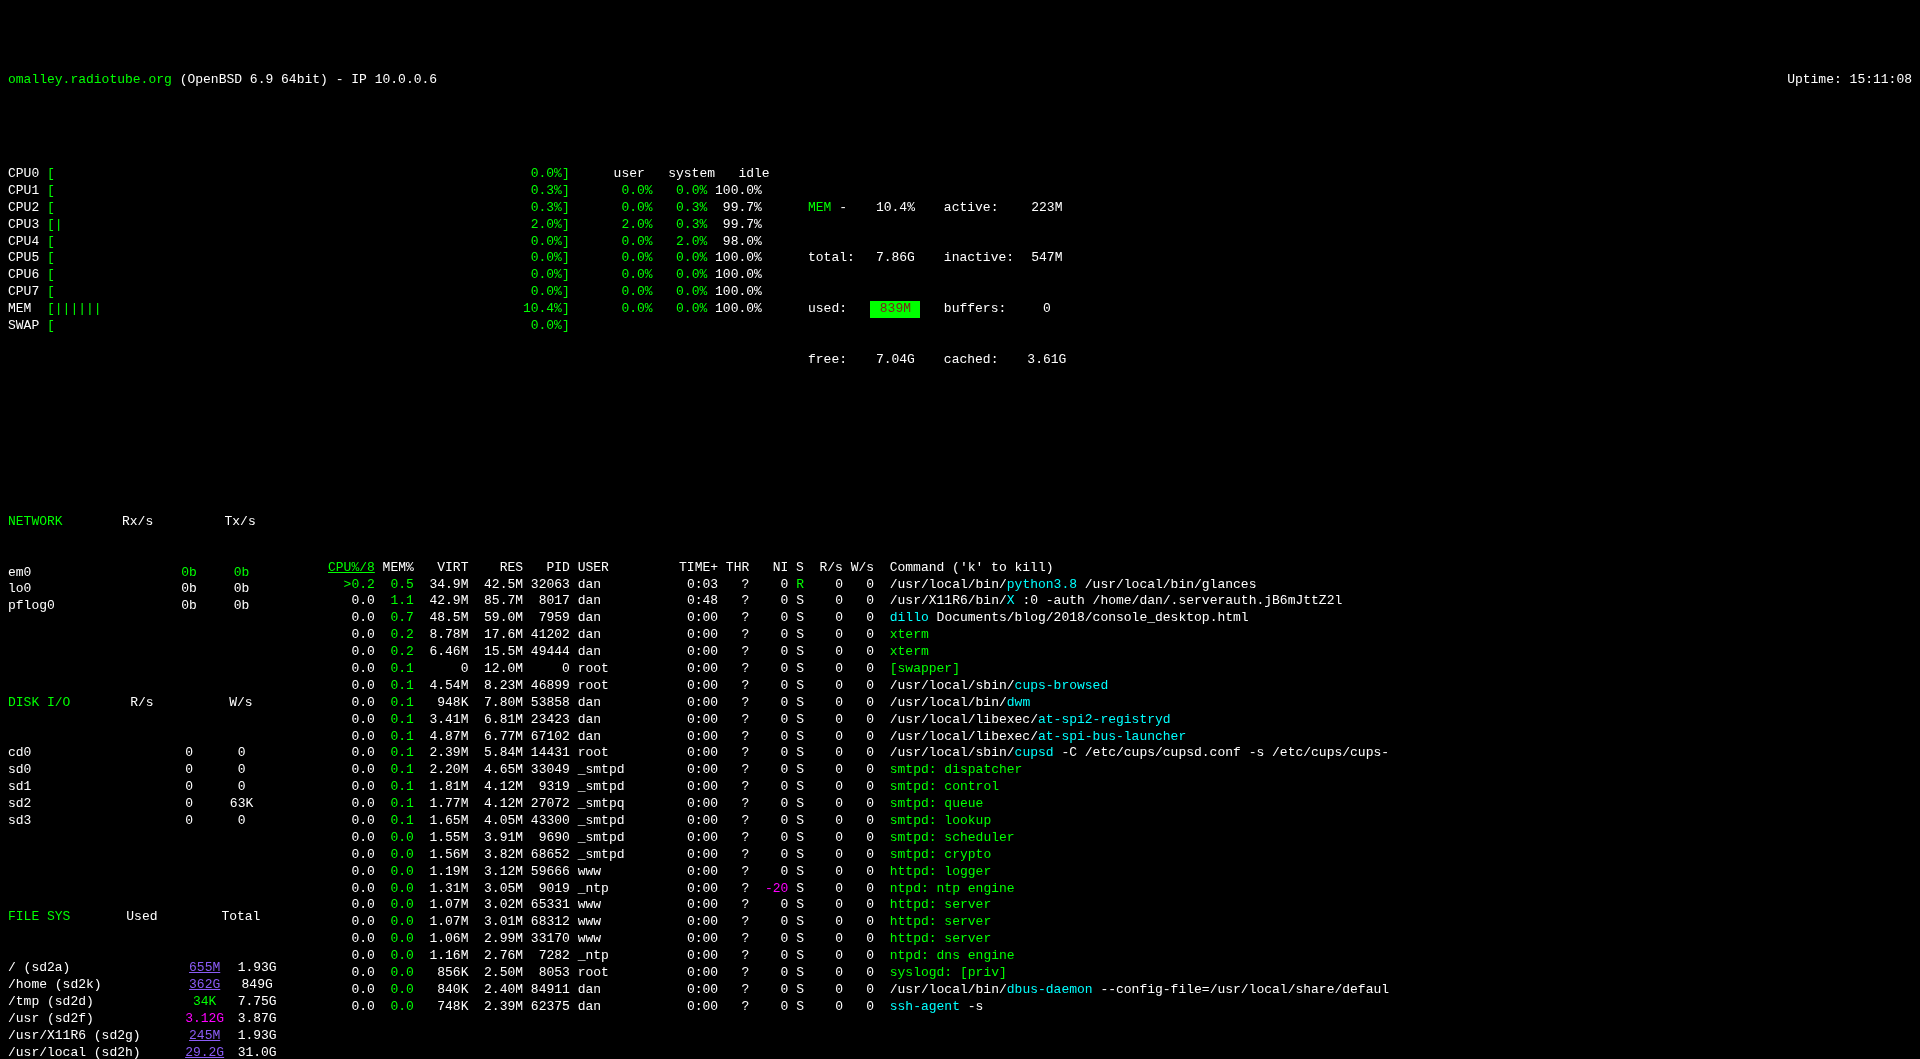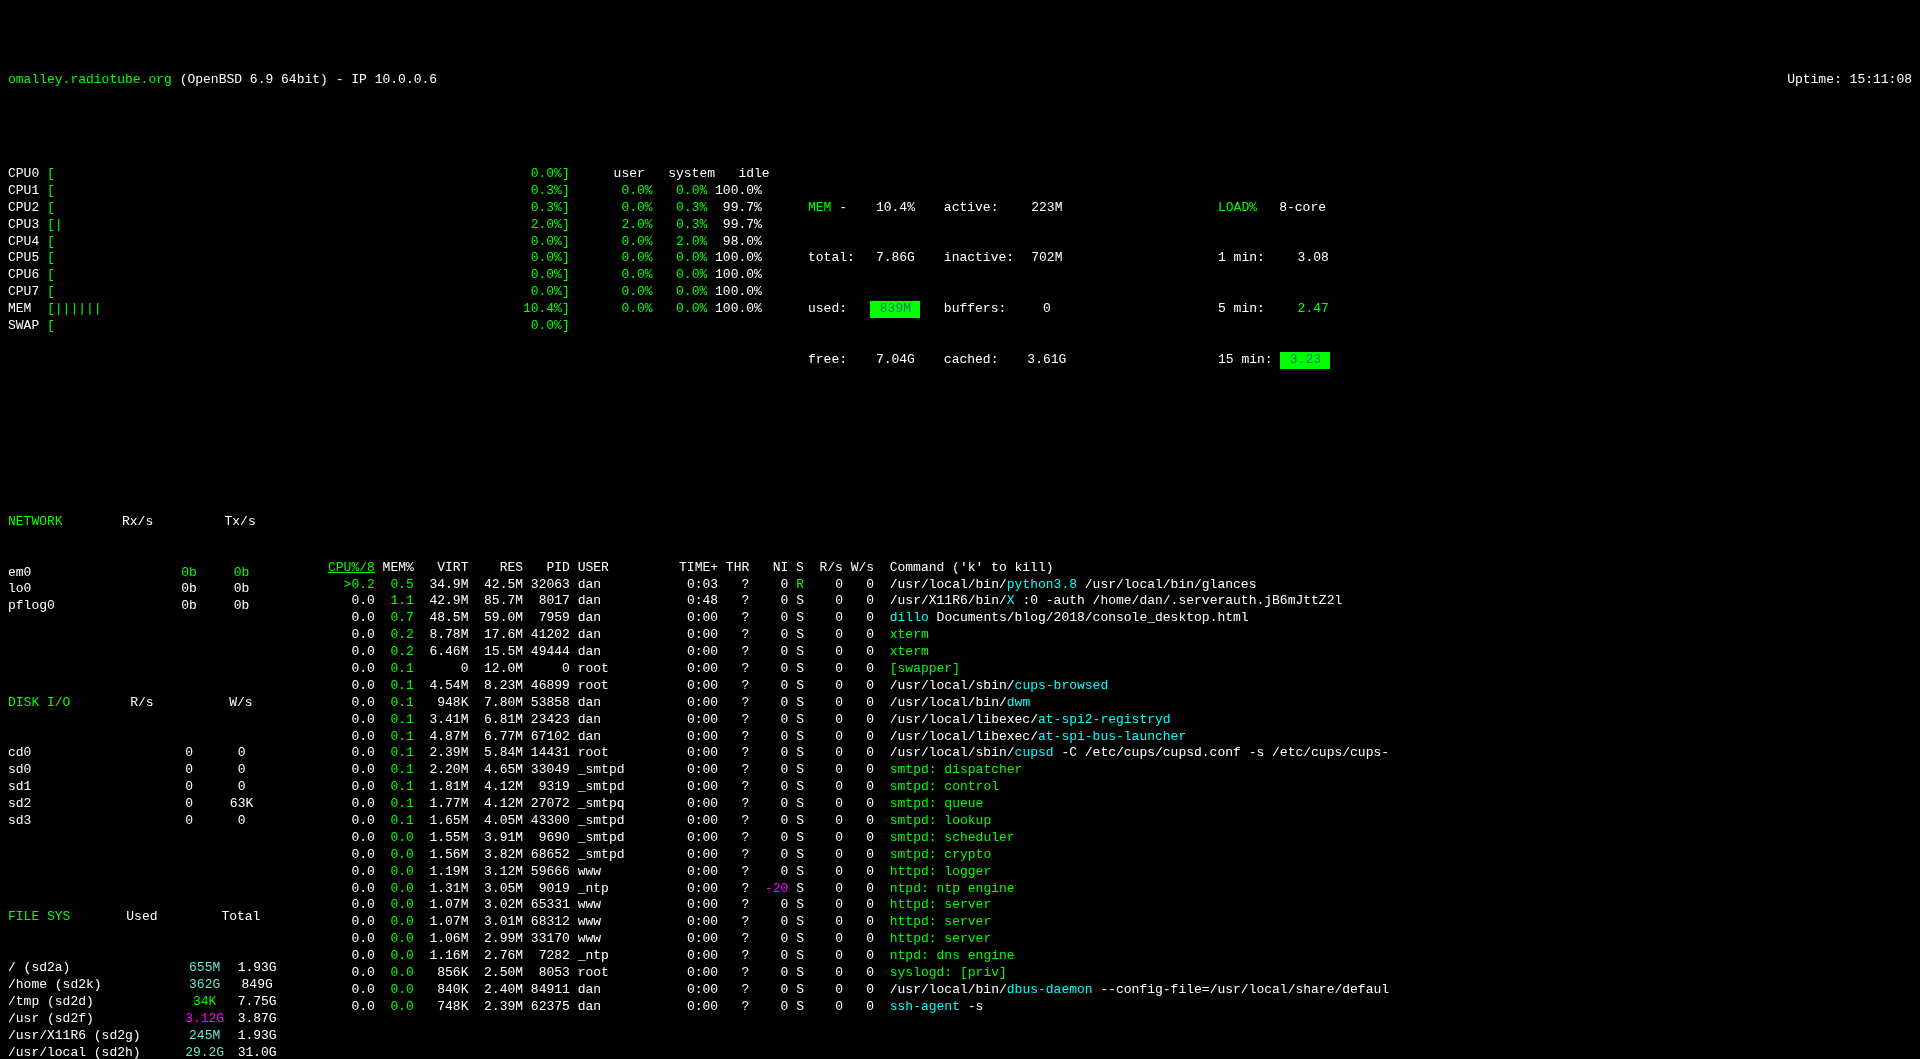--- a/index.html
+++ b/index.html
@@ -9,23 +9,23 @@
   font-family: 'Courier New', monospace;
   font-size: 13px;
   line-height: 1.3;
   padding: 4px 8px;
   white-space: pre;
   overflow: hidden;
 }
 .green { color: #00ff00; }
 .cyan { color: #00ffff; }
 .magenta { color: #ff00ff; }
-.red { color: #5eead4; }
+.red { color: #8b5cf6; text-decoration: underline; }
 .white { color: #ffffff; }
-.bg-green { background: #00ff00; color: #0f766e; }
+.bg-green { background: #00ff00; color: #7f1d1d; }
 .header { display: flex; justify-content: space-between; }
 .row { display: flex; }
 .r { text-align: center; }
 </style>
 </head>
 <body>
 
 
 
 <div class="header">
@@ -36,32 +36,26 @@
 <div style="height:10px"></div>
 
 <div class="row">
   
   <div id="cpubars" style="width:590px"><div>CPU0 <span class="green">[</span>                                                           <span class="green">  0.0%]</span></div><div>CPU1 <span class="green">[</span>                                                           <span class="green">  0.3%]</span></div><div>CPU2 <span class="green">[</span>                                                           <span class="green">  0.3%]</span></div><div>CPU3 <span class="green">[|</span>                                                          <span class="green">  2.0%]</span></div><div>CPU4 <span class="green">[</span>                                                           <span class="green">  0.0%]</span></div><div>CPU5 <span class="green">[</span>                                                           <span class="green">  0.0%]</span></div><div>CPU6 <span class="green">[</span>                                                           <span class="green">  0.0%]</span></div><div>CPU7 <span class="green">[</span>                                                           <span class="green">  0.0%]</span></div><div>MEM  <span class="green">[||||||</span>                                                     <span class="green"> 10.4%]</span></div><div>SWAP <span class="green">[</span>                                                           <span class="green">  0.0%]</span></div></div>
   
   <div id="usi" style="width:210px"><div>  user   system   idle</div><div>  <span class="green"> 0.0%</span>  <span class="green"> 0.0%</span> 100.0%</div><div>  <span class="green"> 0.0%</span>  <span class="green"> 0.3%</span>  99.7%</div><div>  <span class="green"> 2.0%</span>  <span class="green"> 0.3%</span>  99.7%</div><div>  <span class="green"> 0.0%</span>  <span class="green"> 2.0%</span>  98.0%</div><div>  <span class="green"> 0.0%</span>  <span class="green"> 0.0%</span> 100.0%</div><div>  <span class="green"> 0.0%</span>  <span class="green"> 0.0%</span> 100.0%</div><div>  <span class="green"> 0.0%</span>  <span class="green"> 0.0%</span> 100.0%</div><div>  <span class="green"> 0.0%</span>  <span class="green"> 0.0%</span> 100.0%</div></div>
   
   <div style="width:390px">
     <div><span class="green">MEM</span> <span>-</span>   <span class="r" style="display:inline-block;width:50px">10.4%</span>   <span>active:</span>   <span class="r" style="display:inline-block;width:50px">223M</span></div>
-    <div><span>total:</span>  <span class="r" style="display:inline-block;width:50px">7.86G</span>   <span>inactive:</span> <span class="r" style="display:inline-block;width:50px">702M</span></div>
+    <div><span>total:</span>  <span class="r" style="display:inline-block;width:50px">7.86G</span>   <span>inactive:</span> <span class="r" style="display:inline-block;width:50px">547M</span></div>
     <div><span>used:</span>   <span class="bg-green r" style="display:inline-block;width:50px">839M</span>   <span>buffers:</span>  <span class="r" style="display:inline-block;width:50px">0</span></div>
     <div><span>free:</span>   <span class="r" style="display:inline-block;width:50px">7.04G</span>   <span>cached:</span>   <span class="r" style="display:inline-block;width:50px">3.61G</span></div>
   </div>
   
   
-  <div style="width:140px;margin-left:20px">
-    <div><span class="green">LOAD%</span>  <span class="r" style="display:inline-block;width:60px">8-core</span></div>
-    <div><span>1 min:</span>   <span class="r" style="display:inline-block;width:50px">3.08</span></div>
-    <div><span>5 min:</span>   <span class="green r" style="display:inline-block;width:50px">2.47</span></div>
-    <div><span>15 min:</span> <span class="bg-green r" style="display:inline-block;width:50px">3.23</span></div>
-  </div>
 </div>
 
 <div style="height:10px"></div>
 
 <div class="row">
   
   <div style="width:320px">
     <div><span class="green">NETWORK</span><span class="r" style="display:inline-block;width:150px">Rx/s</span><span class="r" style="display:inline-block;width:55px">Tx/s</span></div>
     <div id="netrows"><div>em0                 <span class="green r" style="display:inline-block;width:50px">0b</span><span class="green r" style="display:inline-block;width:55px">0b</span></div><div>lo0                 <span class="white r" style="display:inline-block;width:50px">0b</span><span class="white r" style="display:inline-block;width:55px">0b</span></div><div>pflog0              <span class="white r" style="display:inline-block;width:50px">0b</span><span class="white r" style="display:inline-block;width:55px">0b</span></div></div>
     <div style="height:12px"></div>

